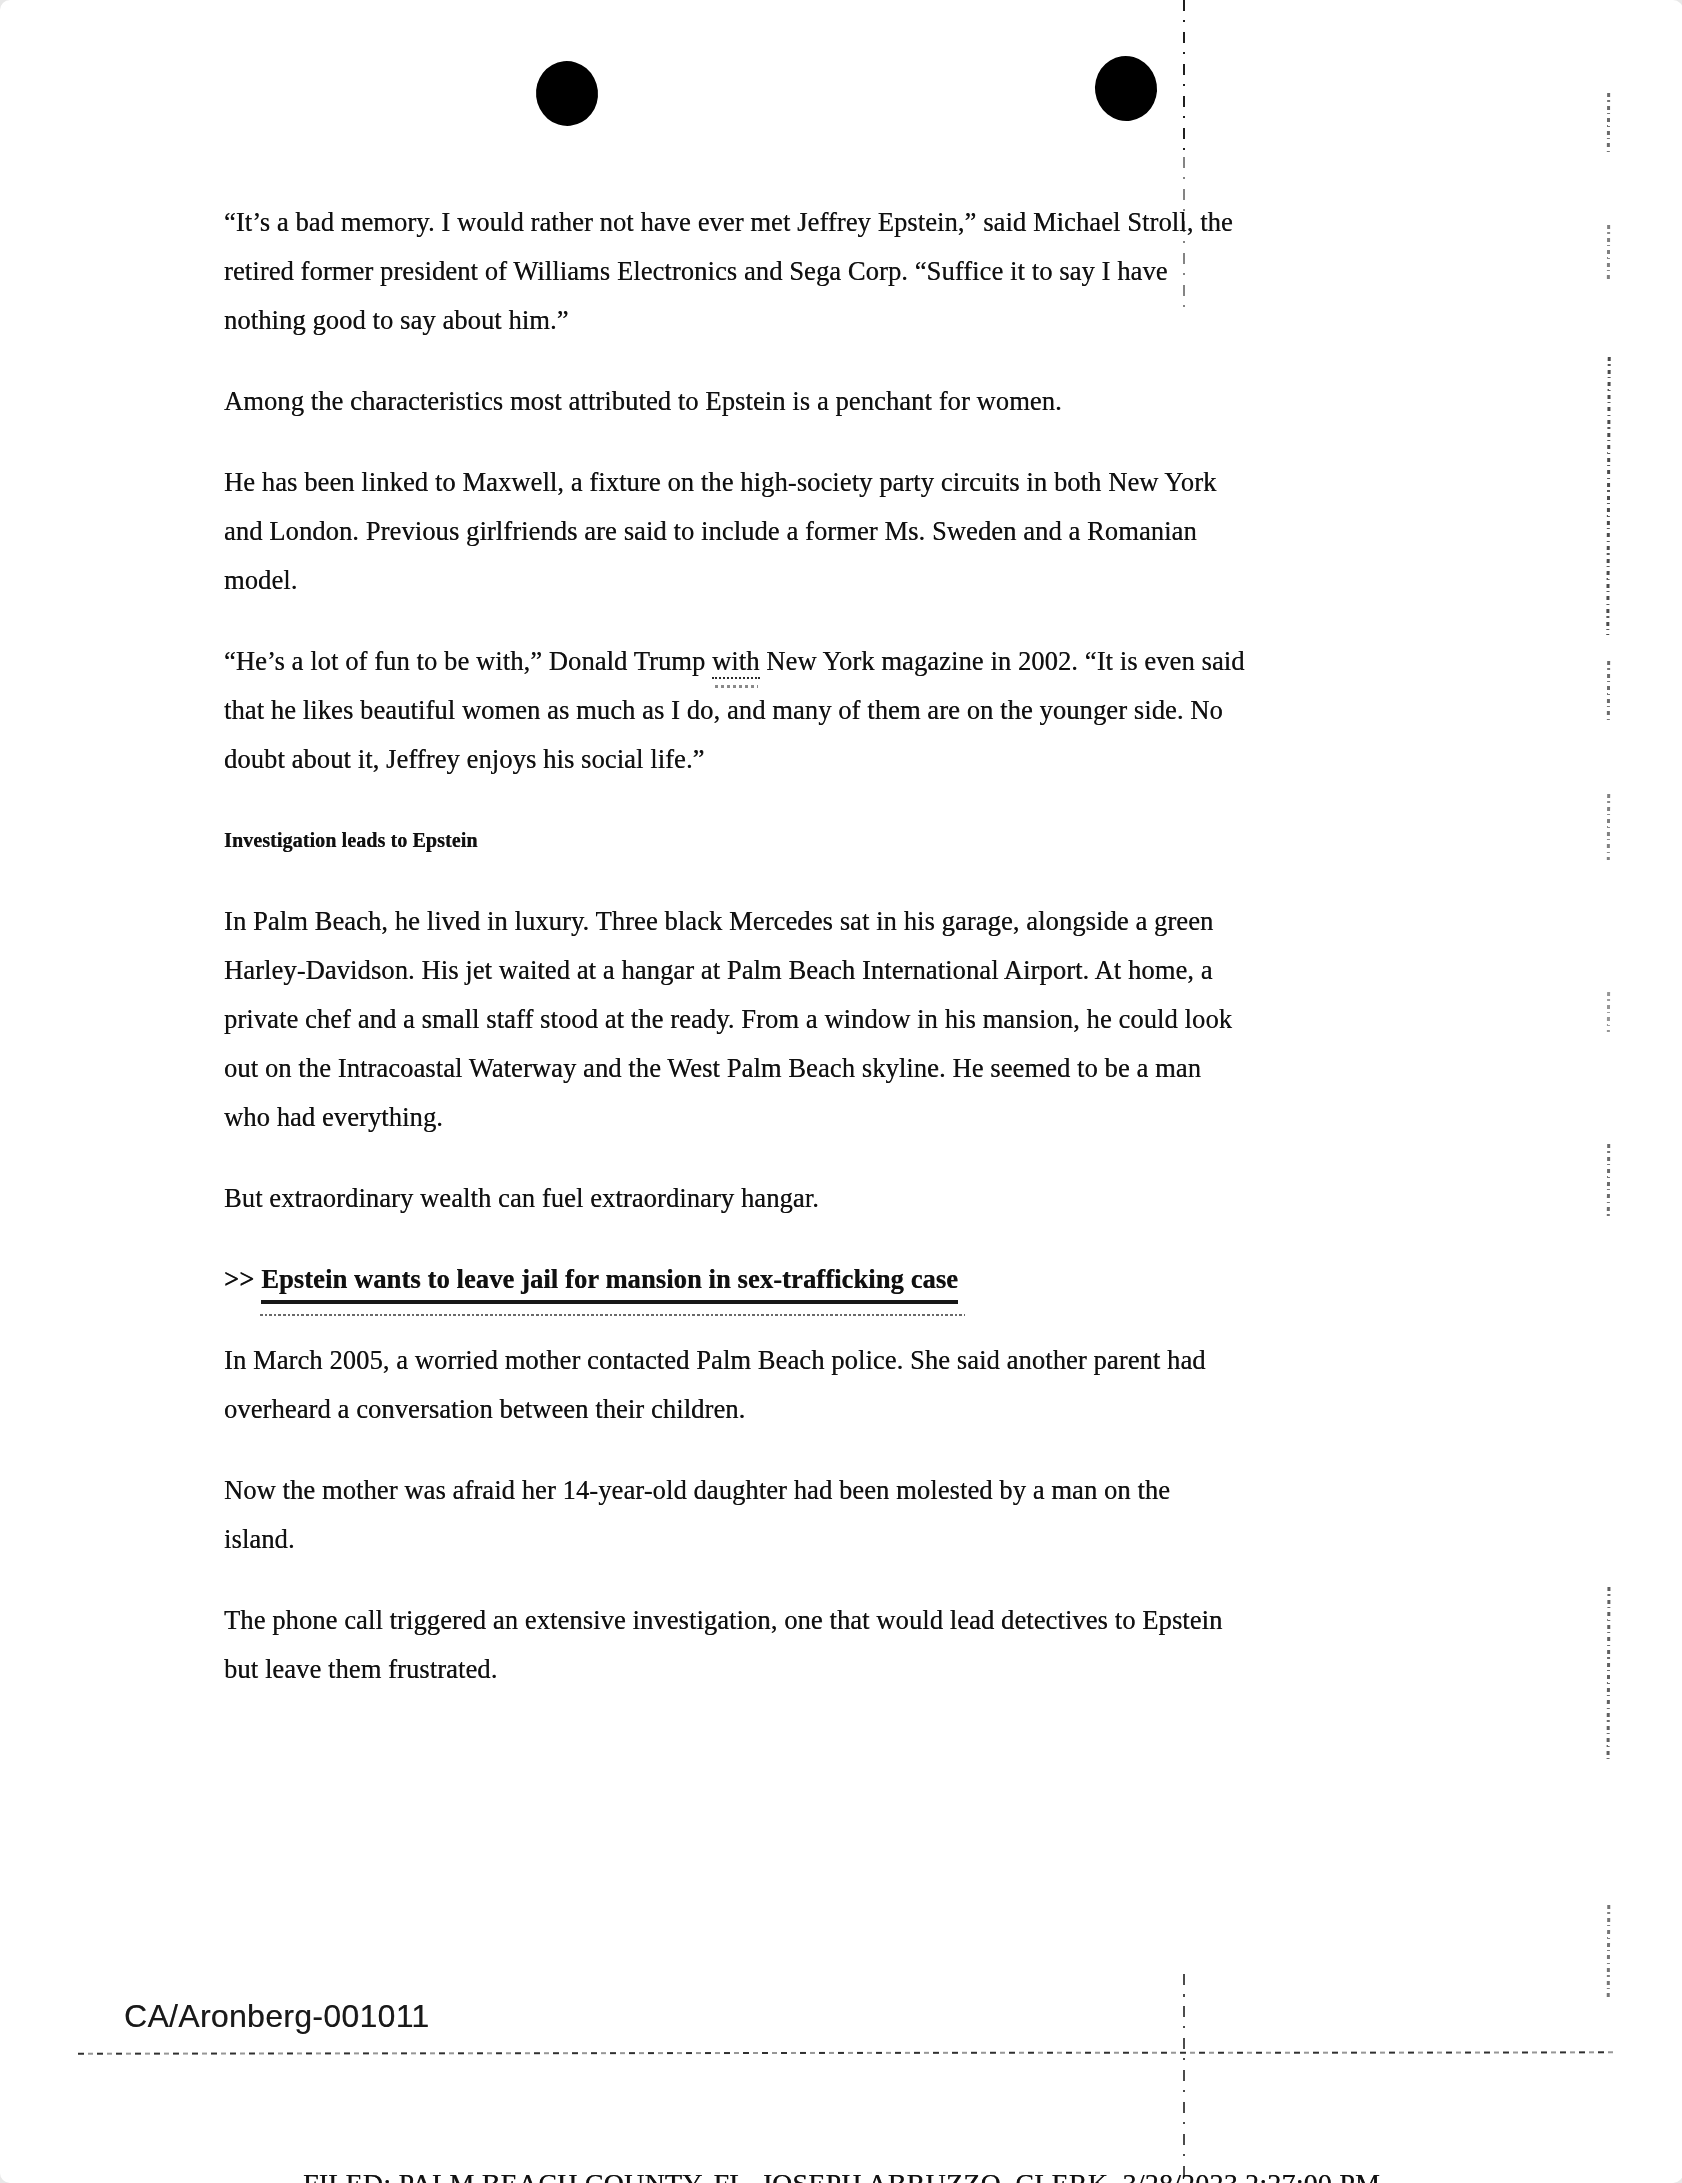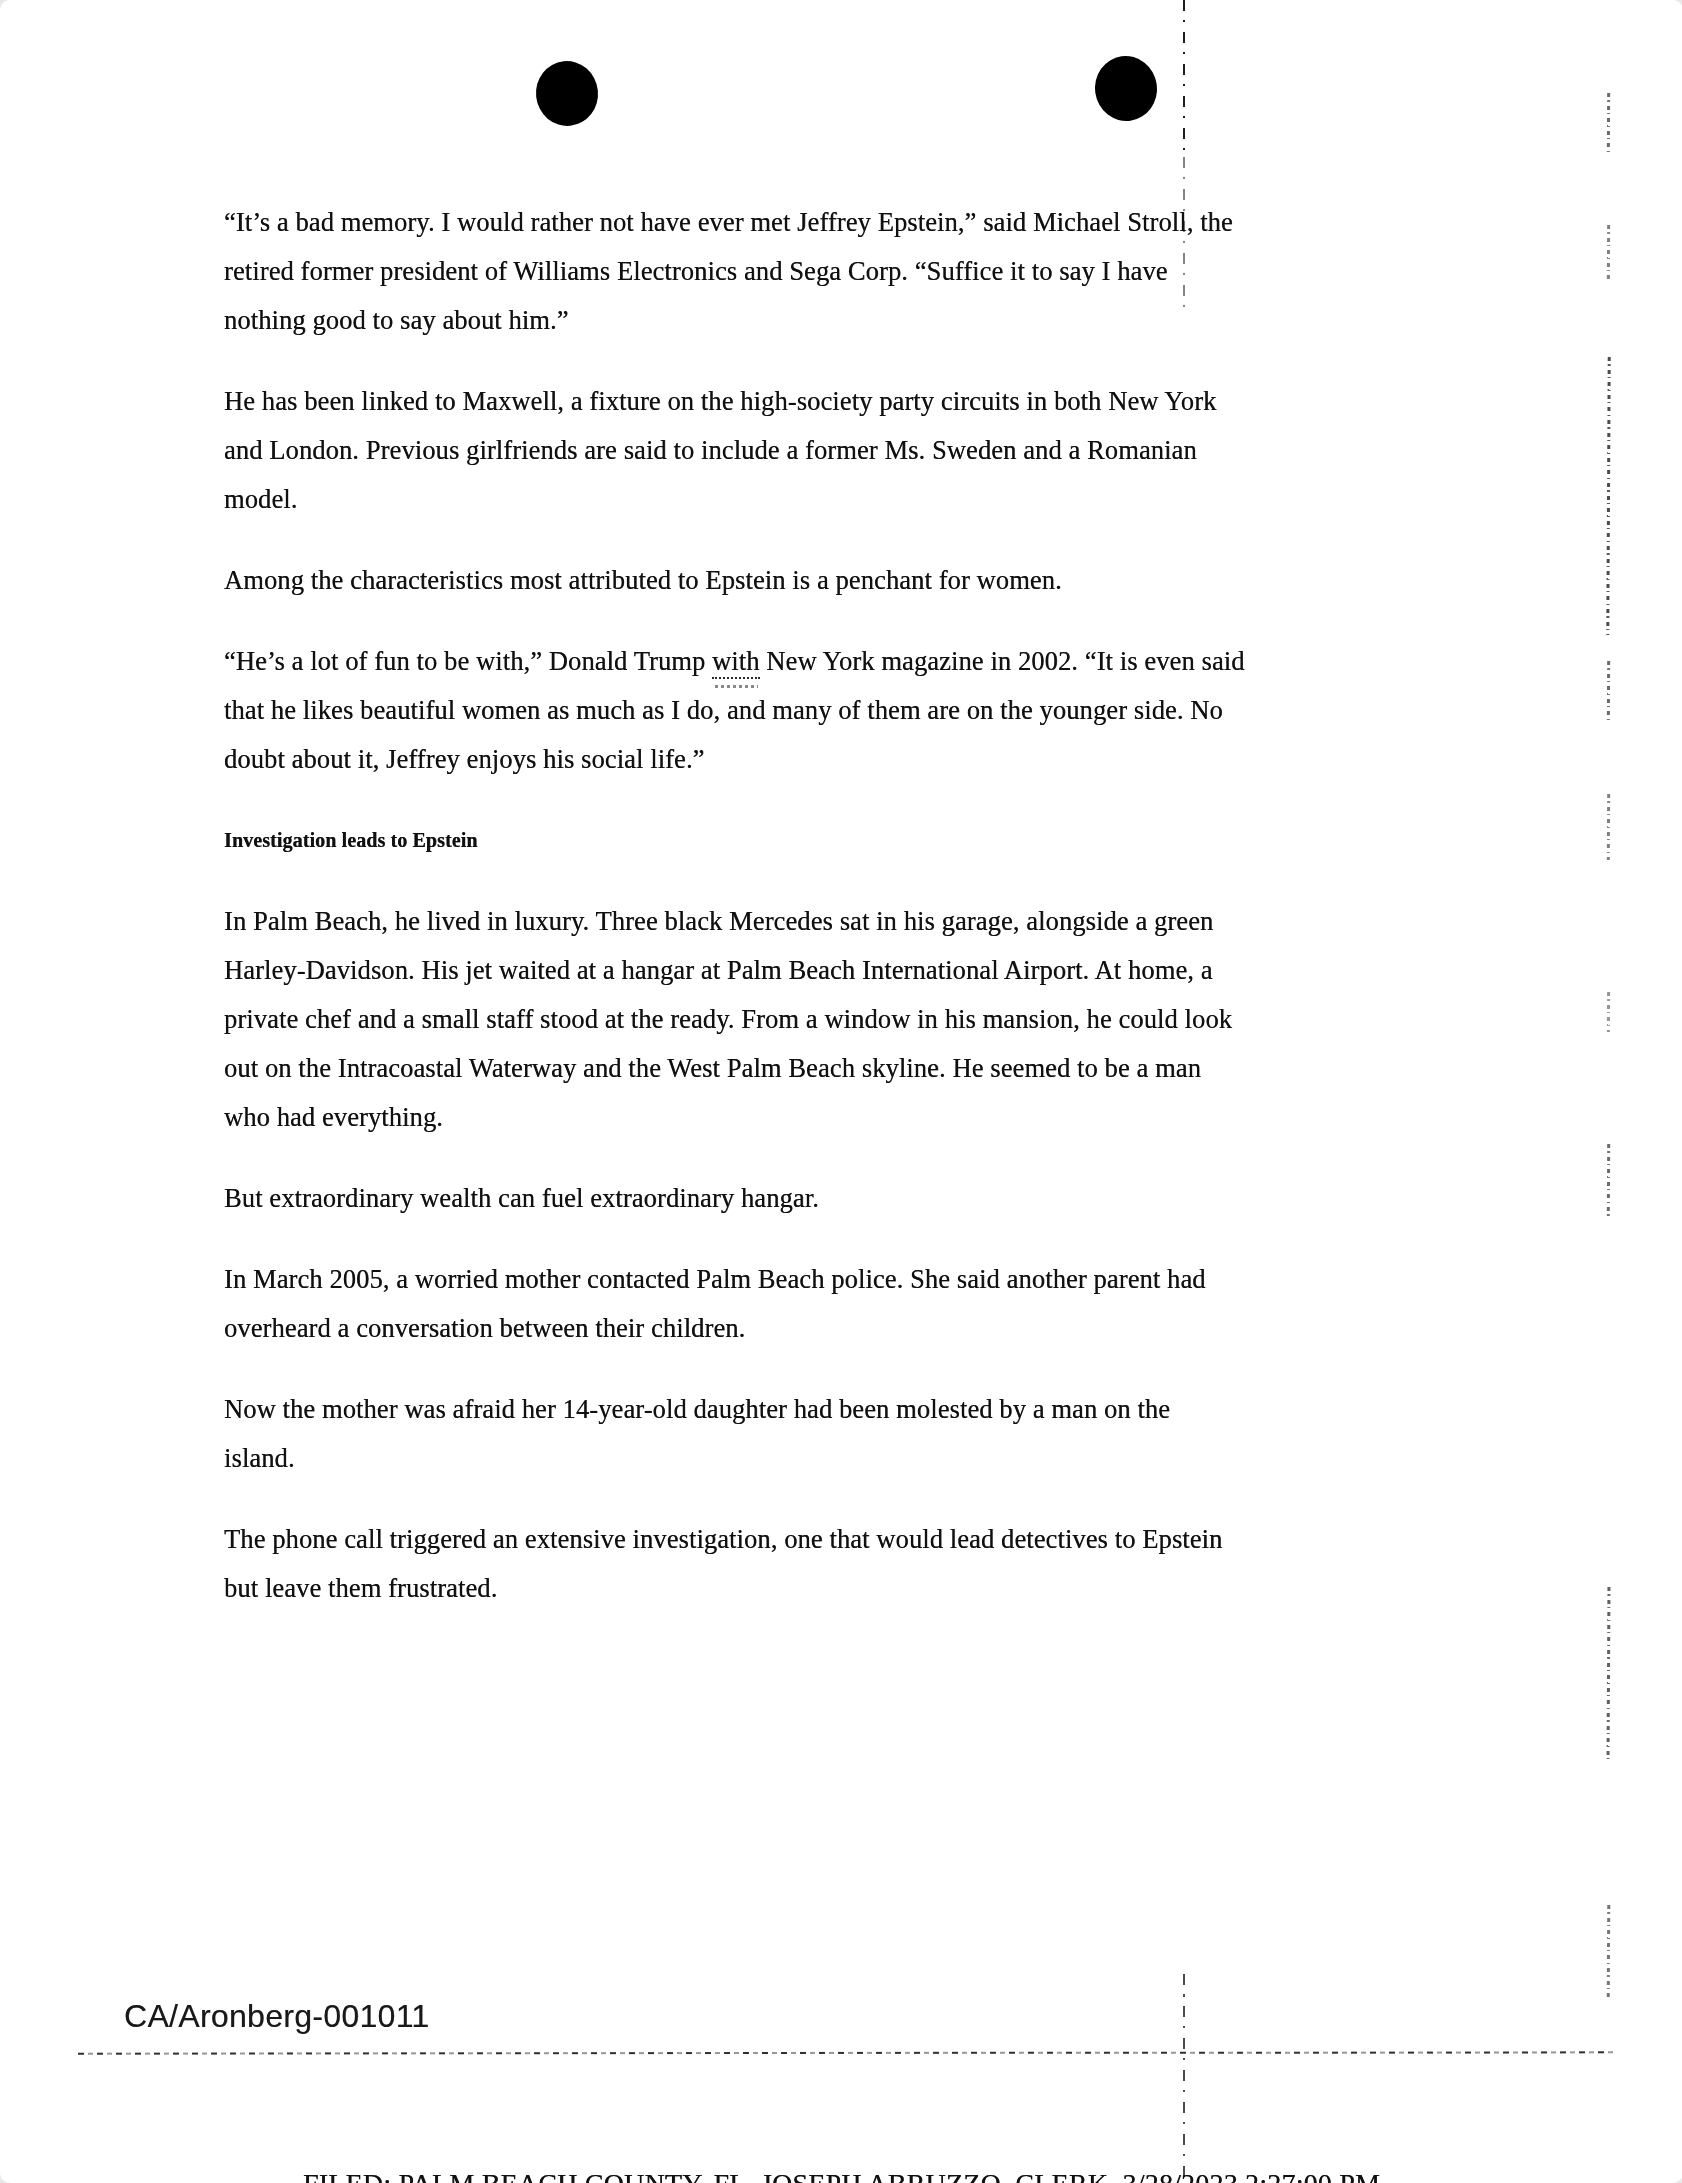--- a/index.html
+++ b/index.html
@@ -134,34 +134,35 @@
   <div class="rnoise" style="top:794px;height:66px;opacity:.6;"></div>
   <div class="rnoise" style="top:992px;height:40px;opacity:.5;"></div>
   <div class="rnoise" style="top:1144px;height:73px;opacity:.7;"></div>
   <div class="rnoise" style="top:1587px;height:172px;opacity:.75;"></div>
   <div class="rnoise" style="top:1905px;height:93px;opacity:.65;"></div>
 
   <div class="content">
     <p>“It’s a bad memory. I would rather not have ever met Jeffrey Epstein,” said Michael Stroll, the
 retired former president of Williams Electronics and Sega Corp. “Suffice it to say I have
 nothing good to say about him.”</p>
+    <p>Among the characteristics most attributed to Epstein is a penchant for women.</p>
     <p>He has been linked to Maxwell, a fixture on the high-society party circuits in both New York
 and London. Previous girlfriends are said to include a former Ms. Sweden and a Romanian
 model.</p>
-    <p>Among the characteristics most attributed to Epstein is a penchant for women.</p>
     <p><span>“He’s a lot of fun to be with,” Donald Trump </span><span class="told-link">with</span><span> New York magazine in 2002. “It is even said
 that he likes beautiful women as much as I do, and many of them are on the younger side. No
 doubt about it, Jeffrey enjoys his social life.”</span></p>
     <h2>Investigation leads to Epstein</h2>
     <p>In Palm Beach, he lived in luxury. Three black Mercedes sat in his garage, alongside a green
 Harley-Davidson. His jet waited at a hangar at Palm Beach International Airport. At home, a
 private chef and a small staff stood at the ready. From a window in his mansion, he could look
 out on the Intracoastal Waterway and the West Palm Beach skyline. He seemed to be a man
 who had everything.</p>
     <p>But extraordinary wealth can fuel extraordinary hangar.</p>
+    <p class="link-heading"><span>&gt;&gt; </span><span class="scribble-underline">Epstein wants to leave jail for mansion in sex-trafficking case</span></p>
     <p>In March 2005, a worried mother contacted Palm Beach police. She said another parent had
 overheard a conversation between their children.</p>
     <p>Now the mother was afraid her 14-year-old daughter had been molested by a man on the
 island.</p>
     <p>The phone call triggered an extensive investigation, one that would lead detectives to Epstein
 but leave them frustrated.</p>
   </div>
 
   <div class="footer-rule"></div>
   <div class="bates">CA/Aronberg-001011</div>

